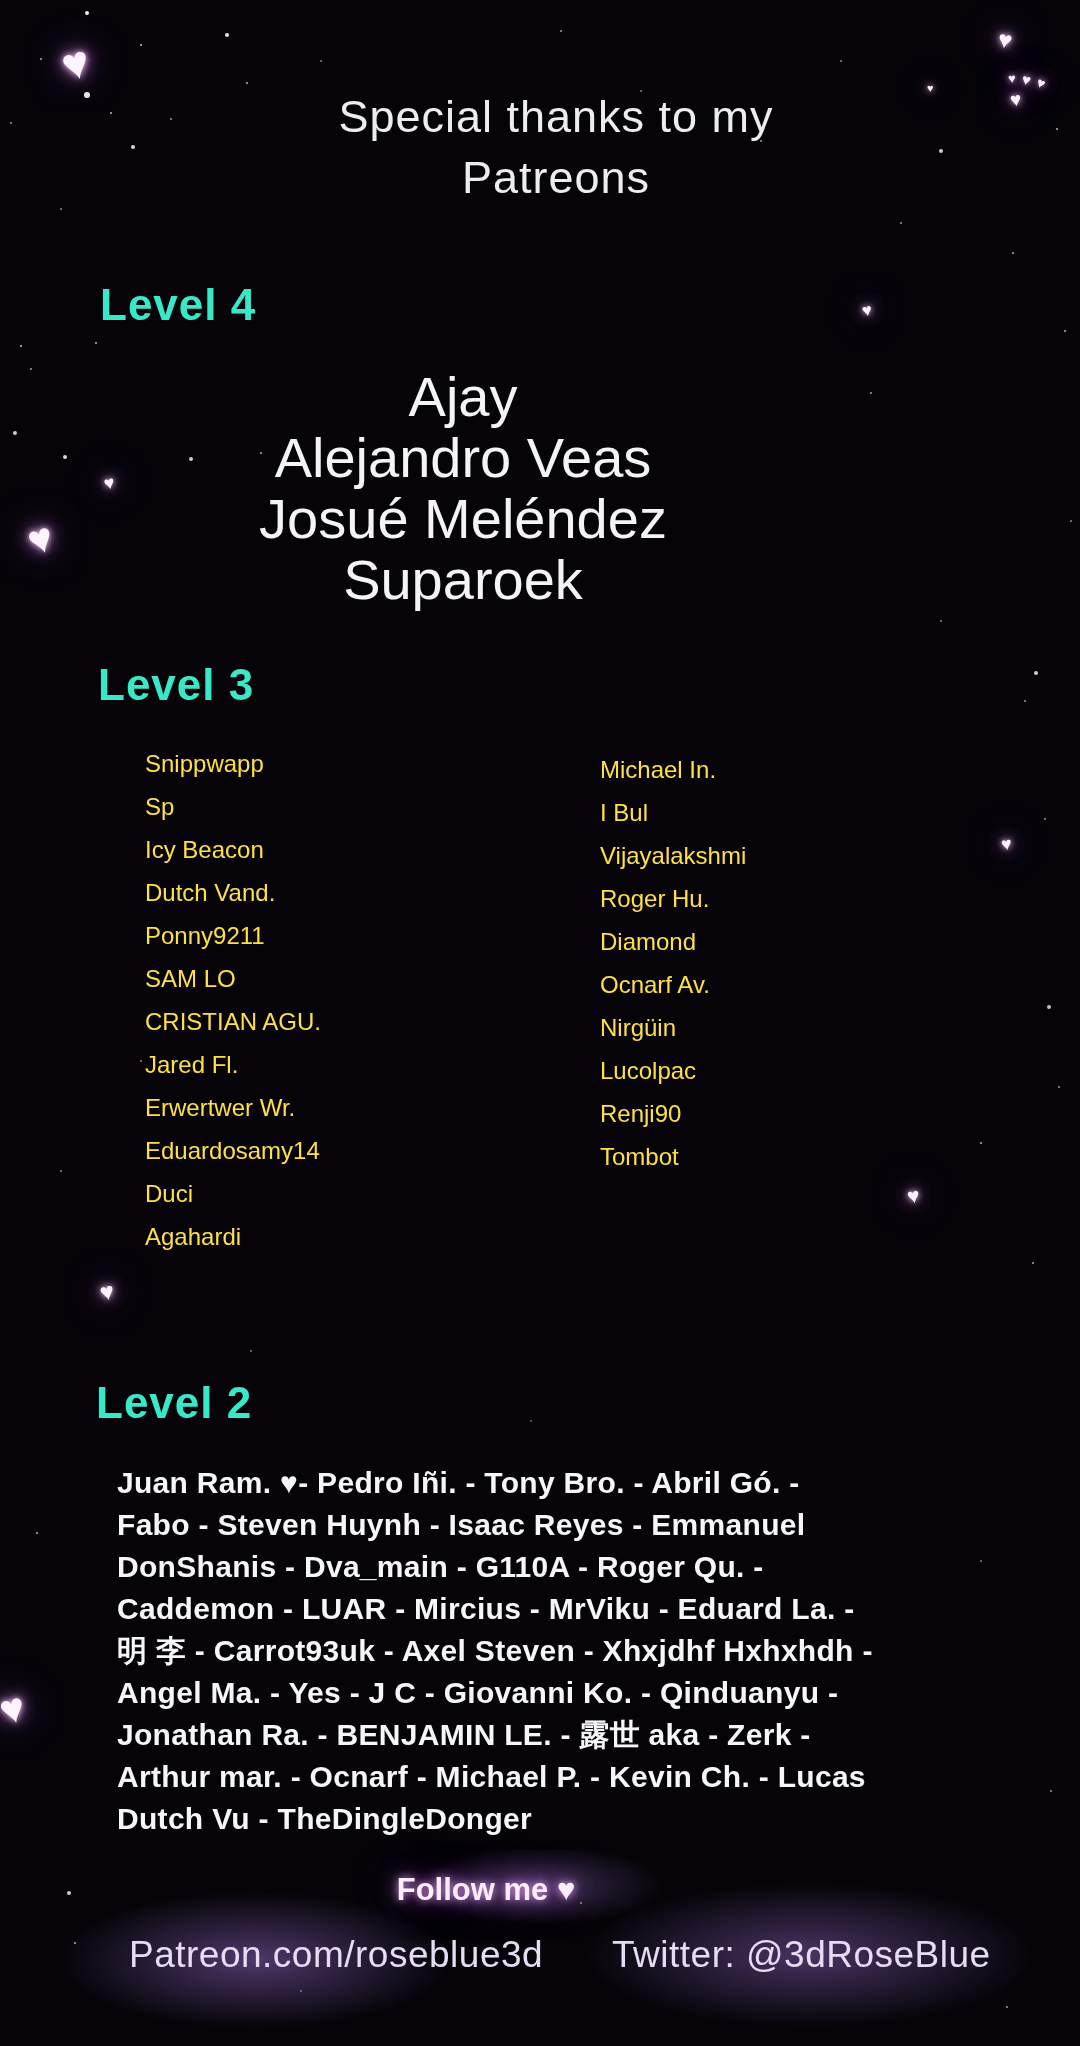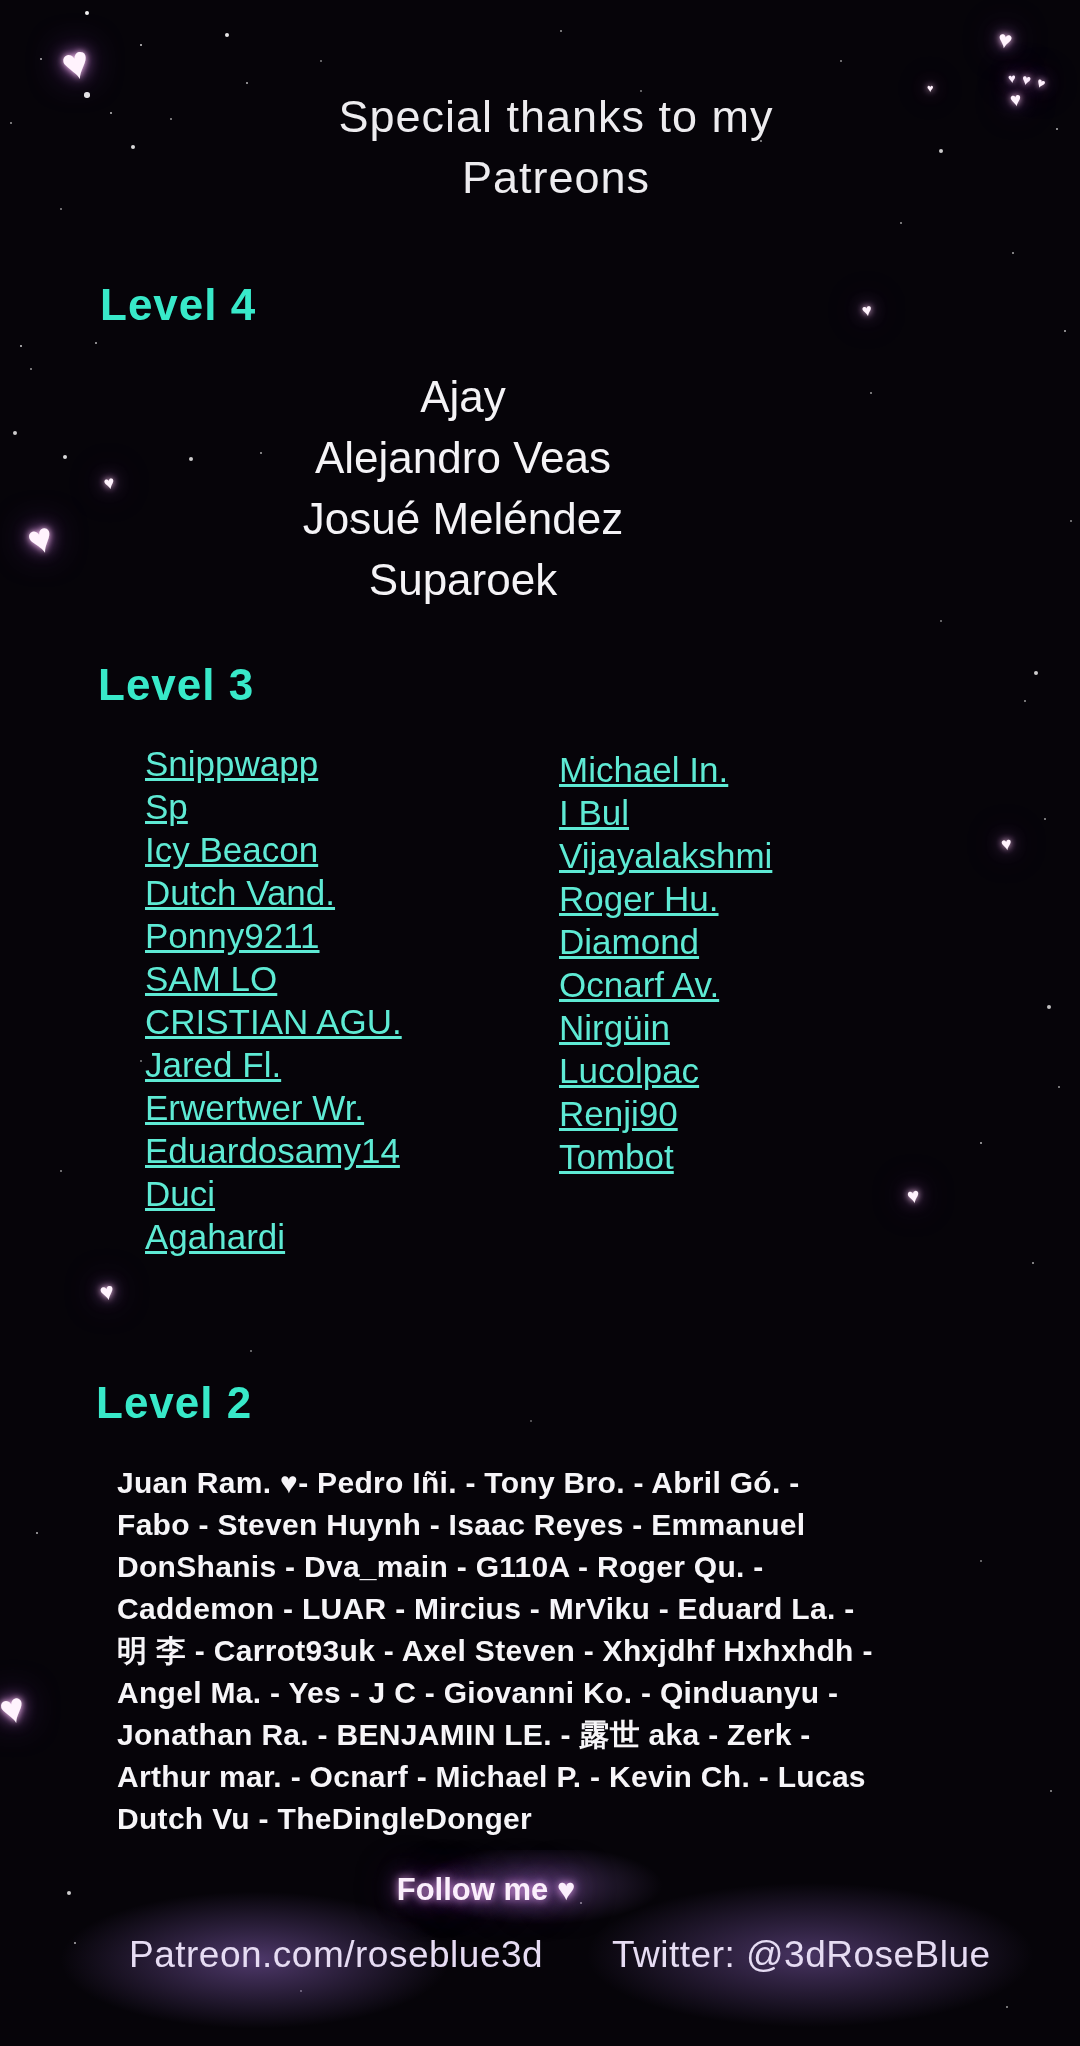--- a/index.html
+++ b/index.html
@@ -88,27 +88,27 @@
     font-size:45px;font-weight:300;letter-spacing:1px;line-height:61px;color:#EDECEF;margin-left:16px;
   }
   .heading{
     position:absolute;color:#38E9C9;font-size:44px;font-weight:700;letter-spacing:1px;
   }
   .h-lvl4{left:100px;top:280px;}
   .h-lvl3{left:98px;top:660px;}
   .h-lvl2{left:96px;top:1378px;}
   .lvl4-names{
     position:absolute;top:366px;left:0;width:926px;text-align:center;
-    font-size:44px;font-weight:400;line-height:61px;color:#F4F3F6;
+    font-size:56px;font-weight:400;line-height:61px;color:#F4F3F6;
   }
   .lvl3-col{
-    position:absolute;font-size:35px;font-weight:400;line-height:43px;color:#5eead4;text-decoration:underline;
+    position:absolute;font-size:24px;font-weight:400;line-height:43px;color:#fde047;
   }
   .col-left{left:145px;top:742px;}
-  .col-right{left:559px;top:748px;}
+  .col-right{left:600px;top:748px;}
   .lvl2-text{
     position:absolute;left:117px;top:1462px;width:910px;
     font-size:30px;font-weight:700;line-height:42px;color:#F6F5F8;letter-spacing:.3px;
   }
   .follow{
     position:absolute;top:1872px;left:0;width:972px;text-align:center;
     font-size:31px;font-weight:700;color:#FBEFFC;
     text-shadow:0 0 8px rgba(240,170,250,.9),0 0 22px rgba(190,110,230,.7),0 0 42px rgba(150,80,200,.5);
   }
   .footer-link{

